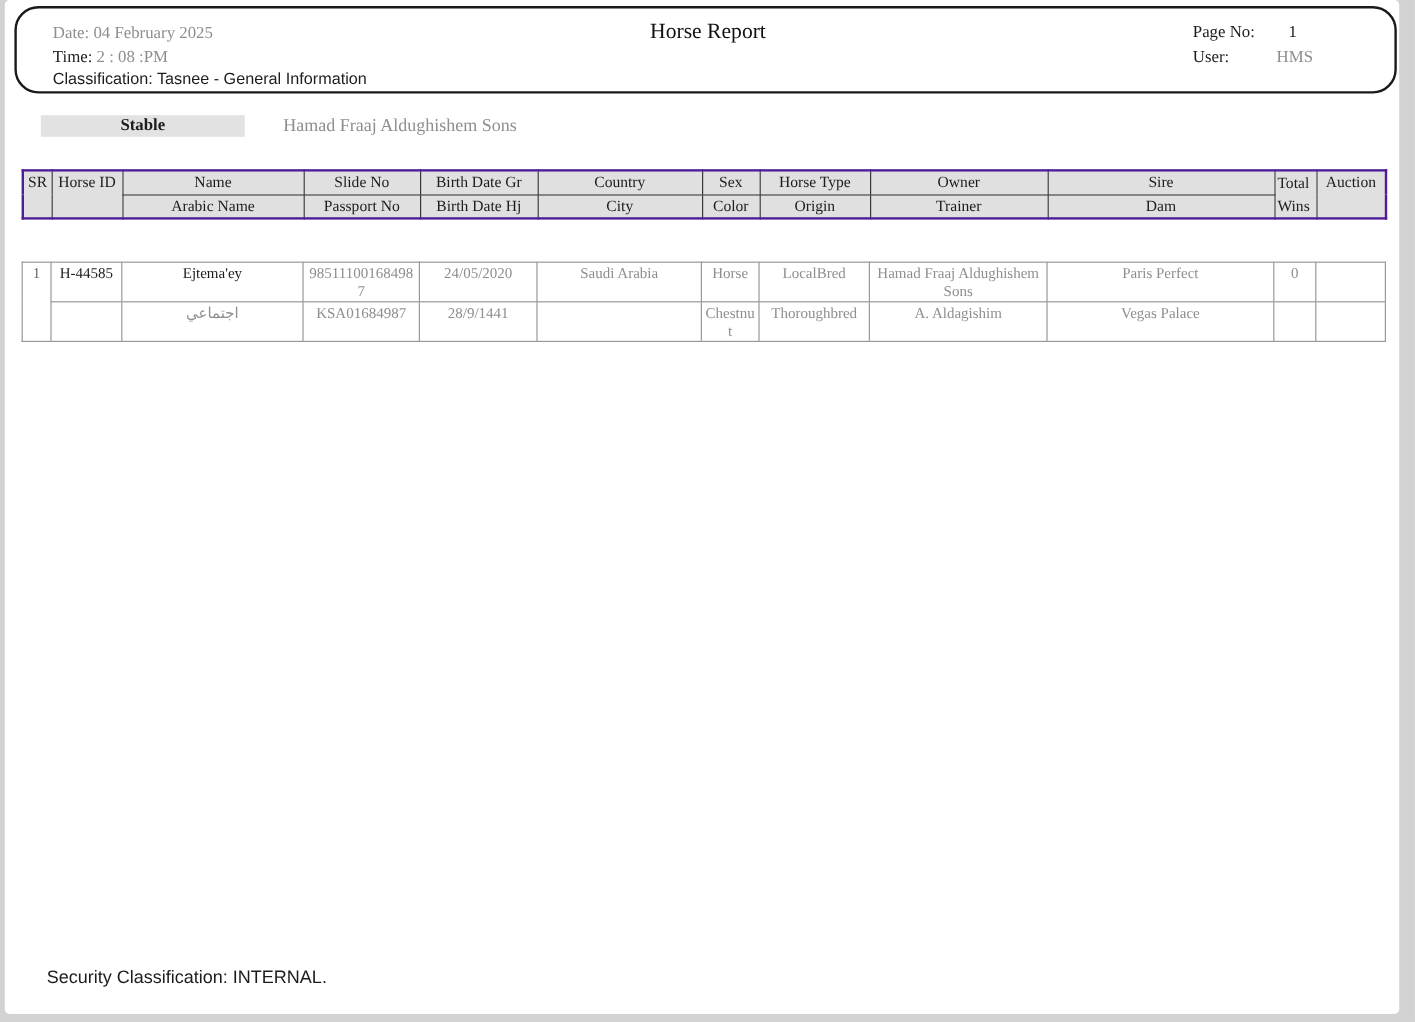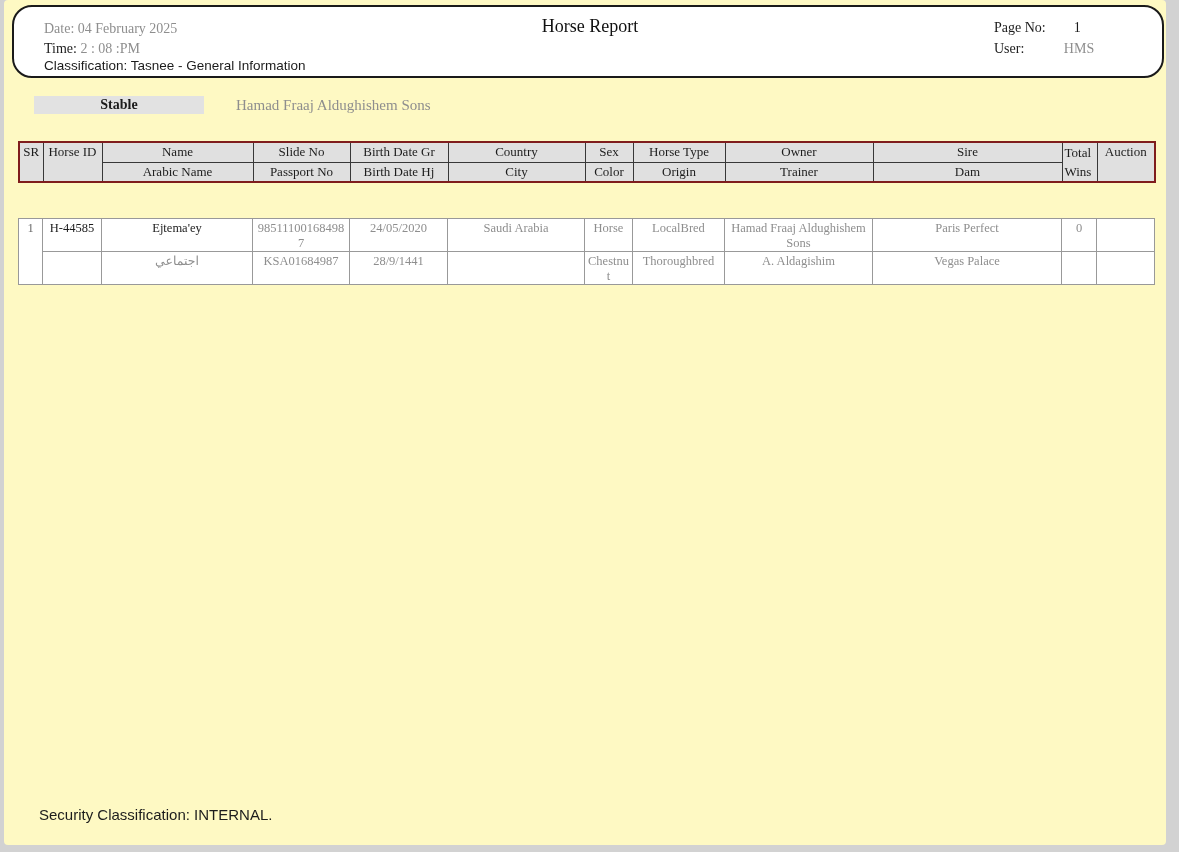--- a/index.html
+++ b/index.html
@@ -1,21 +1,21 @@
 <!DOCTYPE html>
 <html><head>
 <meta charset="utf-8">
 <style>
   * { margin:0; padding:0; box-sizing:border-box; }
   html,body { width:1179px; height:852px; overflow:hidden; }
   body { background:#d2d2d2; font-family:"Liberation Serif", serif; }
   #stage { position:relative; width:1179px; height:852px; background:#d2d2d2; }
   #paper {
     position:absolute; left:4px; top:0; width:1162px; height:845px;
-    background:#fef9c3; border-radius:4px;
+    background:#ffffff; border-radius:4px;
   }
 
   
   .hdr-box {
     position:absolute; left:8px; top:5px; width:1152px; height:73px;
     border:2px solid #1a1a1a; border-radius:20px; background:#ffffff;
   }
   .hdr-left { position:absolute; left:30px; top:13px; width:330px; height:48px; }
   .ghost-date {
     position:absolute; left:0; top:1px;
@@ -53,21 +53,21 @@
   .tbl-wrap { position:absolute; left:14px; }
   #hdr-tbl { top:141px; }
   #data-tbl { top:218px; }
 
   #hdr-tbl td {
     border:1px solid #383838; background:#e0e0e0;
     font:13px "Liberation Serif", serif; color:#1c1c1c;
     text-align:center; vertical-align:top; height:20px; line-height:18px;
     padding:0 2px; overflow:hidden;
   }
-  #hdr-tbl { border:2px solid #7f1d1d; }
+  #hdr-tbl { border:2px solid #4c1d95; }
   #hdr-tbl td.wins { text-align:left; padding-left:2px; line-height:19px; }
 
   #data-tbl td {
     border:1px solid #999999; background:#ffffff;
     font:12.5px "Liberation Serif", serif; color:#8e8e8e;
     text-align:center; vertical-align:top; height:30px; line-height:15px;
     padding:2px 3px 0 3px; overflow:hidden;
   }
   #data-tbl td.dark { color:#1c1c1c; }
   #data-tbl td.sr { color:#6a6a6a; }

